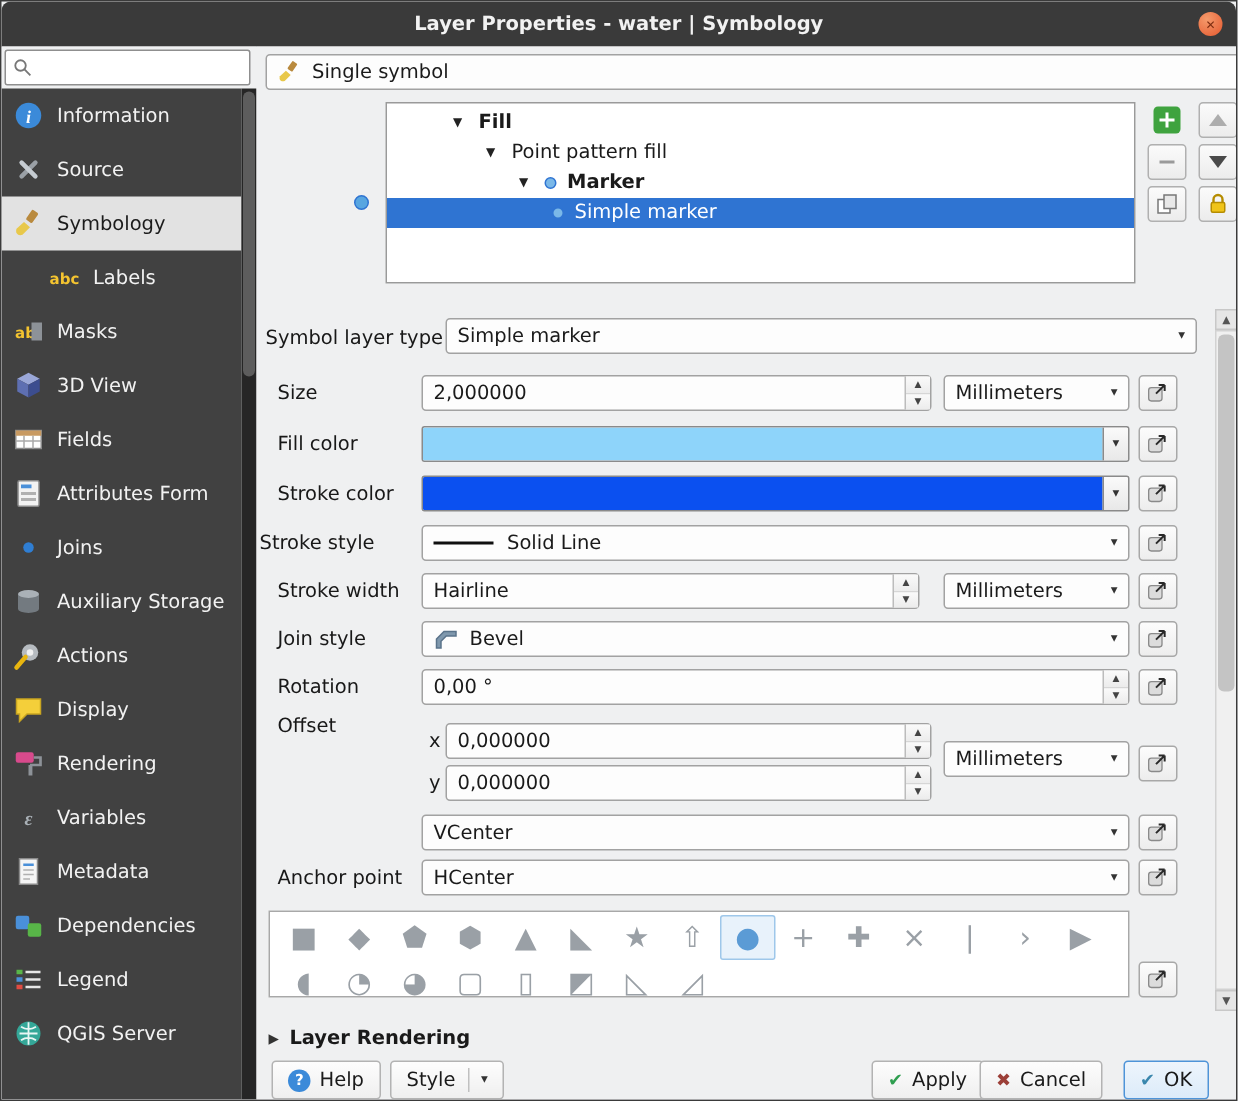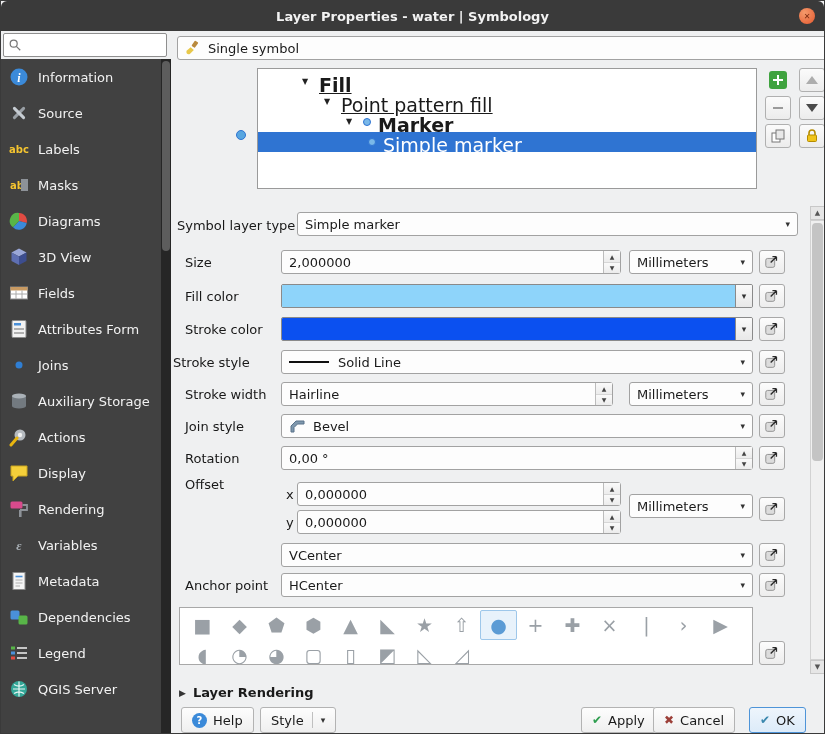--- a/index.html
+++ b/index.html
@@ -37,21 +37,21 @@
   .label{position:absolute;font-size:13px;color:#181818;white-space:nowrap;}
   
   .preview-dot{position:absolute;left:65px;top:99px;width:10px;height:10px;border-radius:50%;
     background:#58a6e0;border:1px solid #2f74d2;}
   .tree{position:absolute;left:86px;top:37px;width:500px;height:121px;background:#fff;border:1px solid #9a9a9a;overflow:hidden;}
   .tree-row{position:absolute;left:0;right:0;height:20px;cursor:pointer;}
   .tree-row.selected{background:#2f74d2;}
   .tree-row.selected .tree-label{color:#fff;}
   .expander{position:absolute;top:5px;font-size:8px;color:#222;}
   .tree-dot{position:absolute;top:6px;width:8px;height:8px;border-radius:50%;background:#7ab8e8;border:1px solid #2f74d2;}
-  .tree-label{position:absolute;top:2px;font-size:19px;white-space:nowrap;text-decoration:underline;}
+  .tree-label{position:absolute;top:2px;font-size:13px;white-space:nowrap;}
   .tree-label.b{font-weight:bold;}
   .tbtn{position:absolute;width:26px;height:24px;border:1px solid #b0b0b0;border-radius:3px;
     background:linear-gradient(#fbfbfb,#ececec);display:flex;align-items:center;justify-content:center;cursor:pointer;padding:0;}
   .tbtn.add{border:none;background:transparent;}
   .plus{width:18px;height:18px;background:#3fa33f;border-radius:3px;position:relative;display:block;}
   .plus::before,.plus::after{content:"";position:absolute;background:#fff;left:8px;top:4px;width:2px;height:10px;}
   .plus::after{transform:rotate(90deg);}
   .minus{width:10px;height:2px;background:#9a9a9a;display:block;}
   .tri{width:0;height:0;display:block;}
   .tri.up{border-left:6px solid transparent;border-right:6px solid transparent;border-bottom:8px solid #adadad;}
@@ -134,46 +134,45 @@
         </div>
         <div class="side-item">
           <span style="display: flex;">
             <svg viewBox="0 0 20 20">
               <rect x="2" y="8.5" width="16" height="3" rx="1.5" fill="#9aa0a6" transform="rotate(-45 10 10)"></rect>
               <rect x="2" y="8.5" width="16" height="3" rx="1.5" fill="#c6ccd2" transform="rotate(45 10 10)"></rect>
             </svg>
           </span>
           <span class="side-label">Source</span>
         </div>
-        <div class="side-item">
-          <span style="display: flex;">
+        <div class="side-item selected">
+          <span style="display: flex;">
+            <svg viewBox="0 0 20 20">
+              <rect x="10" y="1" width="5" height="8" rx="1" fill="#b98a3e" transform="rotate(35 12 5)"></rect>
+              <path d="M7 9 l4 3.5 -5 5 c-3 1 -5 -1 -4 -4 z" fill="#e8c84a"></path>
+            </svg>
+          </span>
+          <span class="side-label">Symbology</span>
+        </div>
+        <div class="side-item">
+          <span style="display: flex; margin-left: 24px;">
             <svg viewBox="0 0 20 20">
               <text x="10" y="14" font-size="10" text-anchor="middle" fill="#f4c430" font-weight="bold">abc</text>
             </svg>
           </span>
           <span class="side-label">Labels</span>
         </div>
         <div class="side-item">
           <span style="display: flex;">
             <svg viewBox="0 0 20 20">
               <text x="8" y="14" font-size="10" text-anchor="middle" fill="#f4c430" font-weight="bold">ab</text>
               <rect x="12" y="4" width="7" height="12" fill="#8d9298"></rect>
             </svg>
           </span>
           <span class="side-label">Masks</span>
-        </div>
-        <div class="side-item">
-          <span style="display: flex;">
-            <svg viewBox="0 0 20 20">
-              <path d="M10 10 V2 A8 8 0 0 1 17.7 12 z" fill="#e14b42"></path>
-              <path d="M10 10 L17.7 12 A8 8 0 0 1 4 16.3 z" fill="#3b8ad9"></path>
-              <path d="M10 10 L4 16.3 A8 8 0 0 1 10 2 z" fill="#58b548"></path>
-            </svg>
-          </span>
-          <span class="side-label">Diagrams</span>
         </div>
         <div class="side-item">
           <span style="display: flex;">
             <svg viewBox="0 0 20 20">
               <path d="M10 1.5 L17.5 5.5 L10 9.5 L2.5 5.5 z" fill="#9aa7d8"></path>
               <path d="M2.5 5.5 L10 9.5 V18 L2.5 14 z" fill="#5e6fb2"></path>
               <path d="M17.5 5.5 L10 9.5 V18 L17.5 14 z" fill="#3c4d8f"></path>
             </svg>
           </span>
           <span class="side-label">3D View</span>

